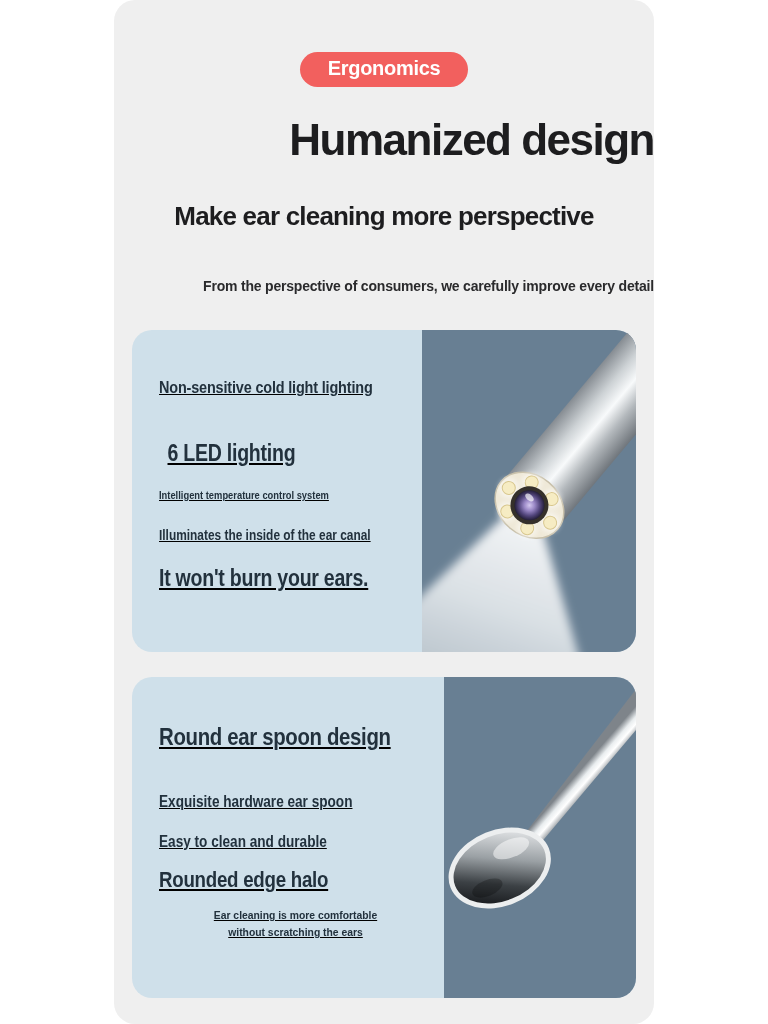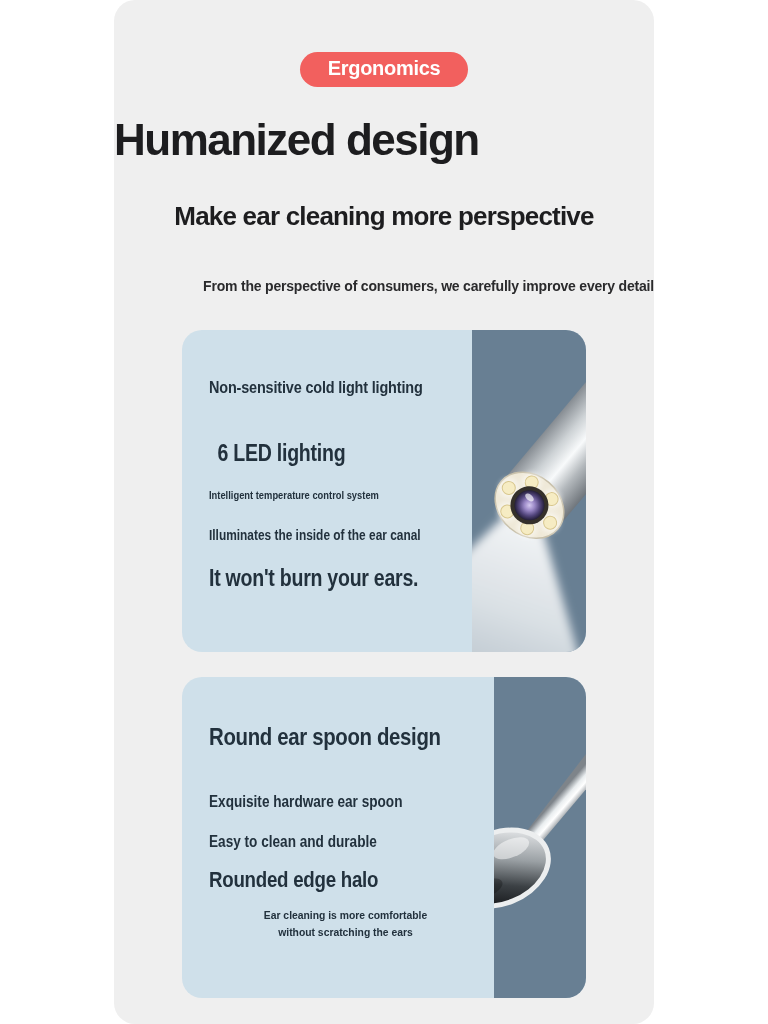--- a/index.html
+++ b/index.html
@@ -7,28 +7,28 @@
     --heading-text:#1d1d1f; --panel-left-bg:#cfe0ea; --panel-right-bg:#687f93;
     --card-text:#22313d; --led-warm:#f6ecc3;
   }
   *{margin:0;padding:0;box-sizing:border-box;}
   html,body{width:768px;background:#ffffff;font-family:"Liberation Sans",sans-serif;}
   .canvas{width:540px;height:1024px;margin:0 auto;background:var(--page-bg,#efefef);
           padding-top:52px;overflow:hidden;border-radius:21px;}
   .badge{display:block;width:fit-content;margin:0 auto;background:var(--badge-bg,#f2605e);
          color:var(--badge-text,#fff);font-size:20px;font-weight:700;letter-spacing:-0.3px;
          padding:5px 28px 7px;border-radius:999px;}
-  .title{margin-top:30px;text-align:left;color:var(--heading-text,#1d1d1f);
+  .title{margin-top:30px;text-align:right;color:var(--heading-text,#1d1d1f);
          font-size:44px;font-weight:700;letter-spacing:-1.5px;line-height:1.05;}
   .subtitle{margin-top:38px;text-align:center;color:var(--heading-text,#1d1d1f);
          font-size:26px;font-weight:700;letter-spacing:-0.8px;}
   .tagline{margin-top:46px;text-align:right;color:#2a2a2c;
          font-size:14px;font-weight:700;letter-spacing:-0.2px;}
-  .card{width:404px;margin:12px auto;border-radius:20px;overflow:hidden;display:flex;
-        background:var(--panel-left-bg,#cfe0ea);}
+  .card{width:504px;margin:12px auto;border-radius:20px;overflow:hidden;display:flex;
+        background:var(--panel-left-bg,#cfe0ea);text-decoration:underline;}
   .card-1{margin-top:36px;height:322px;}
   .card-2{margin-top:25px;height:321px;}
   .panel-left{flex:0 0 265px;padding:48px 12px 0 27px;color:var(--card-text,#22313d);}
   .panel-right{flex:1 1 auto;position:relative;}
   .panel-right svg{display:block;width:100%;height:100%;}
   .ln{white-space:nowrap;transform:scaleX(0.85);transform-origin:left center;
       color:var(--card-text,#22313d);}
   .card-h1{font-size:17px;font-weight:700;letter-spacing:-0.2px;}
   .card-h2{font-size:24px;font-weight:700;letter-spacing:-0.4px;}
   .t-lg{font-size:23px;font-weight:700;letter-spacing:-0.3px;}

